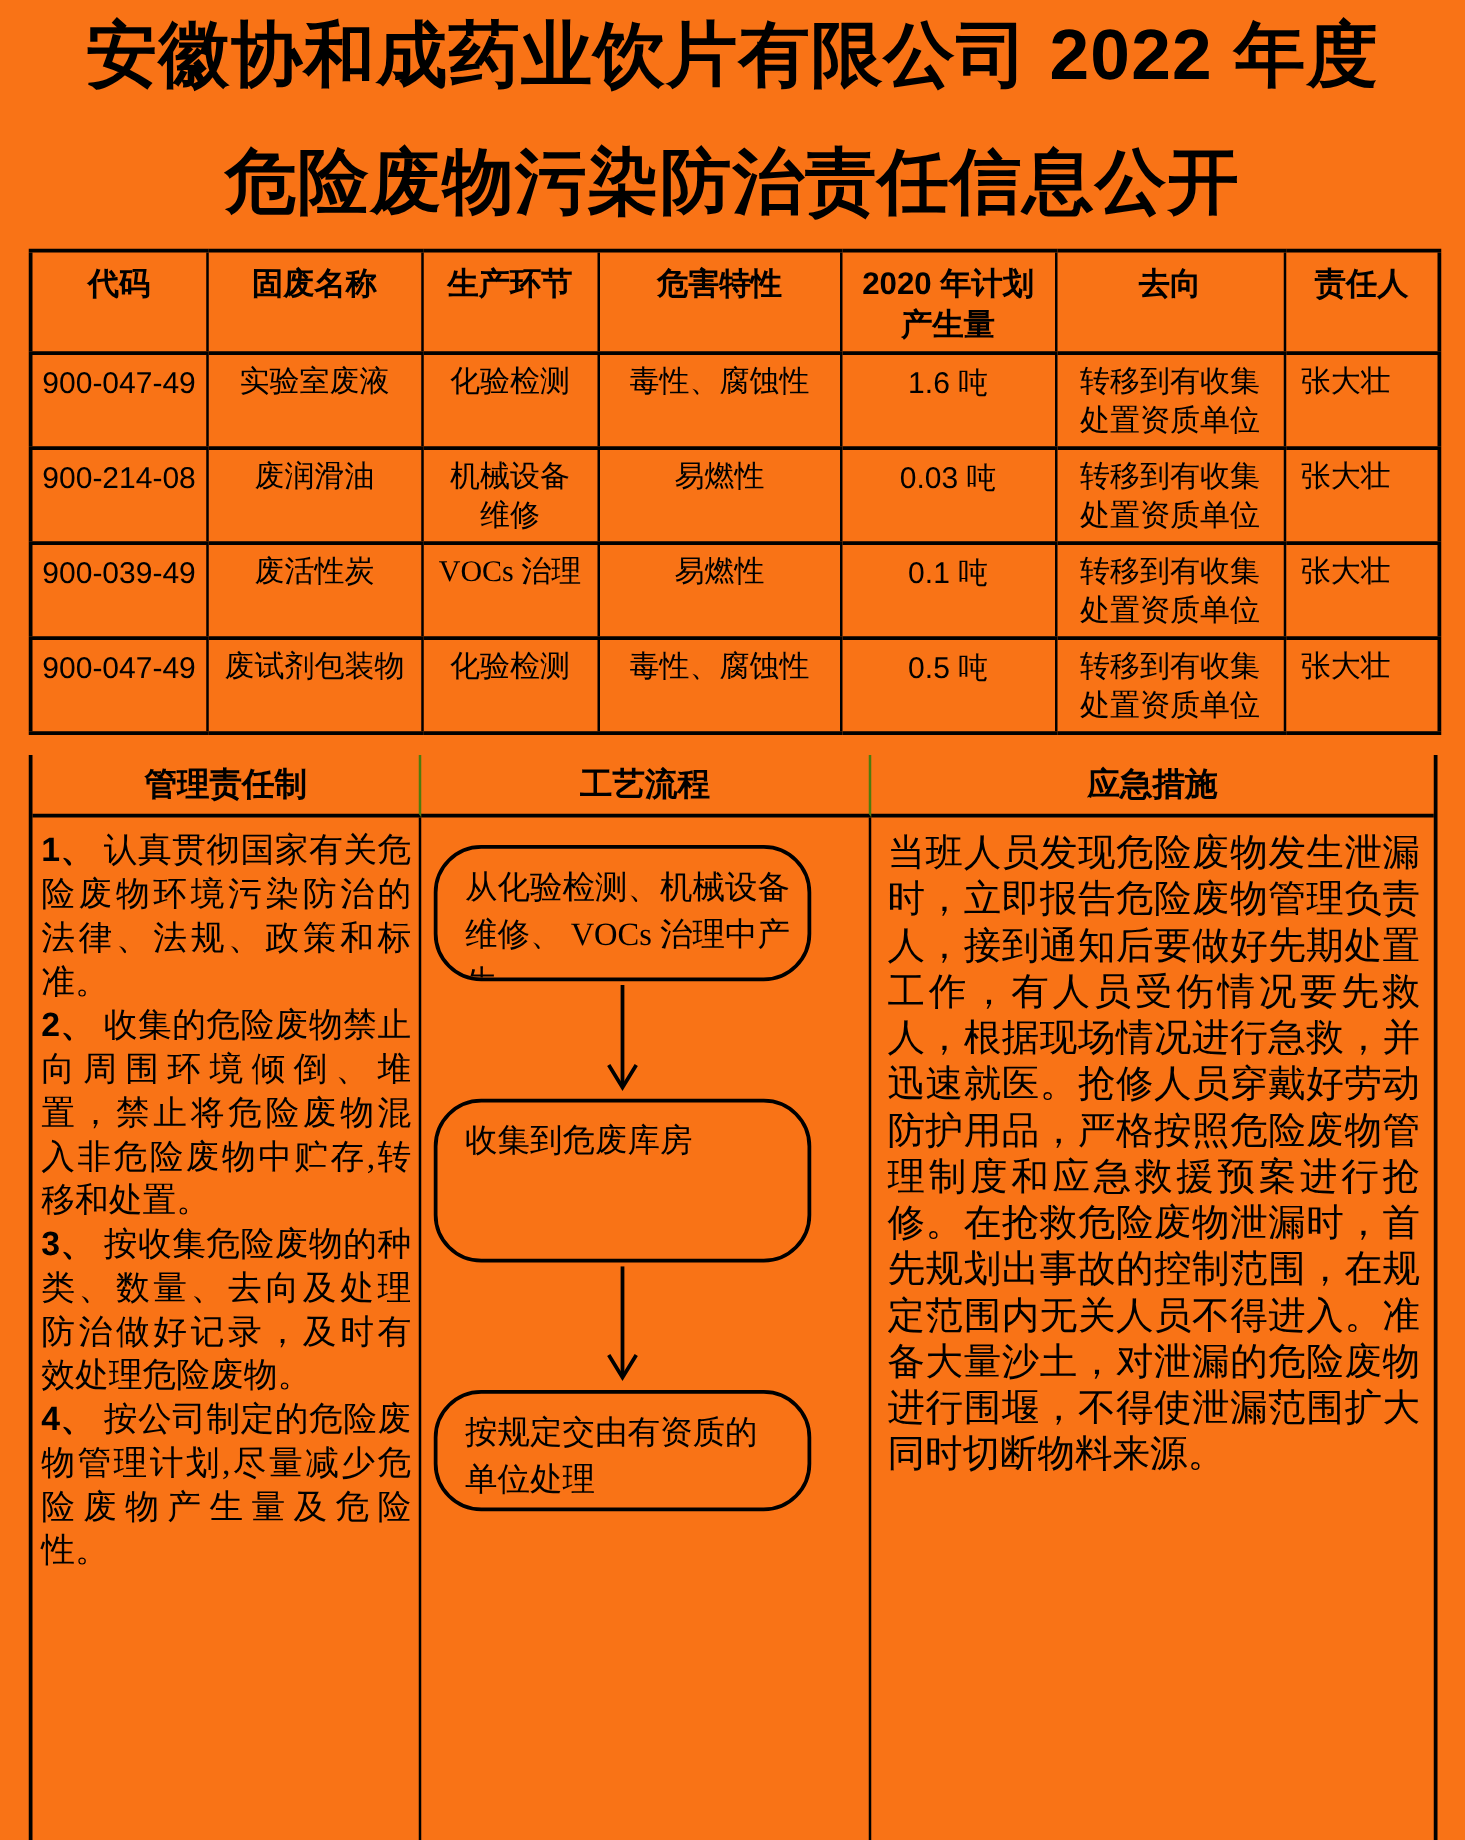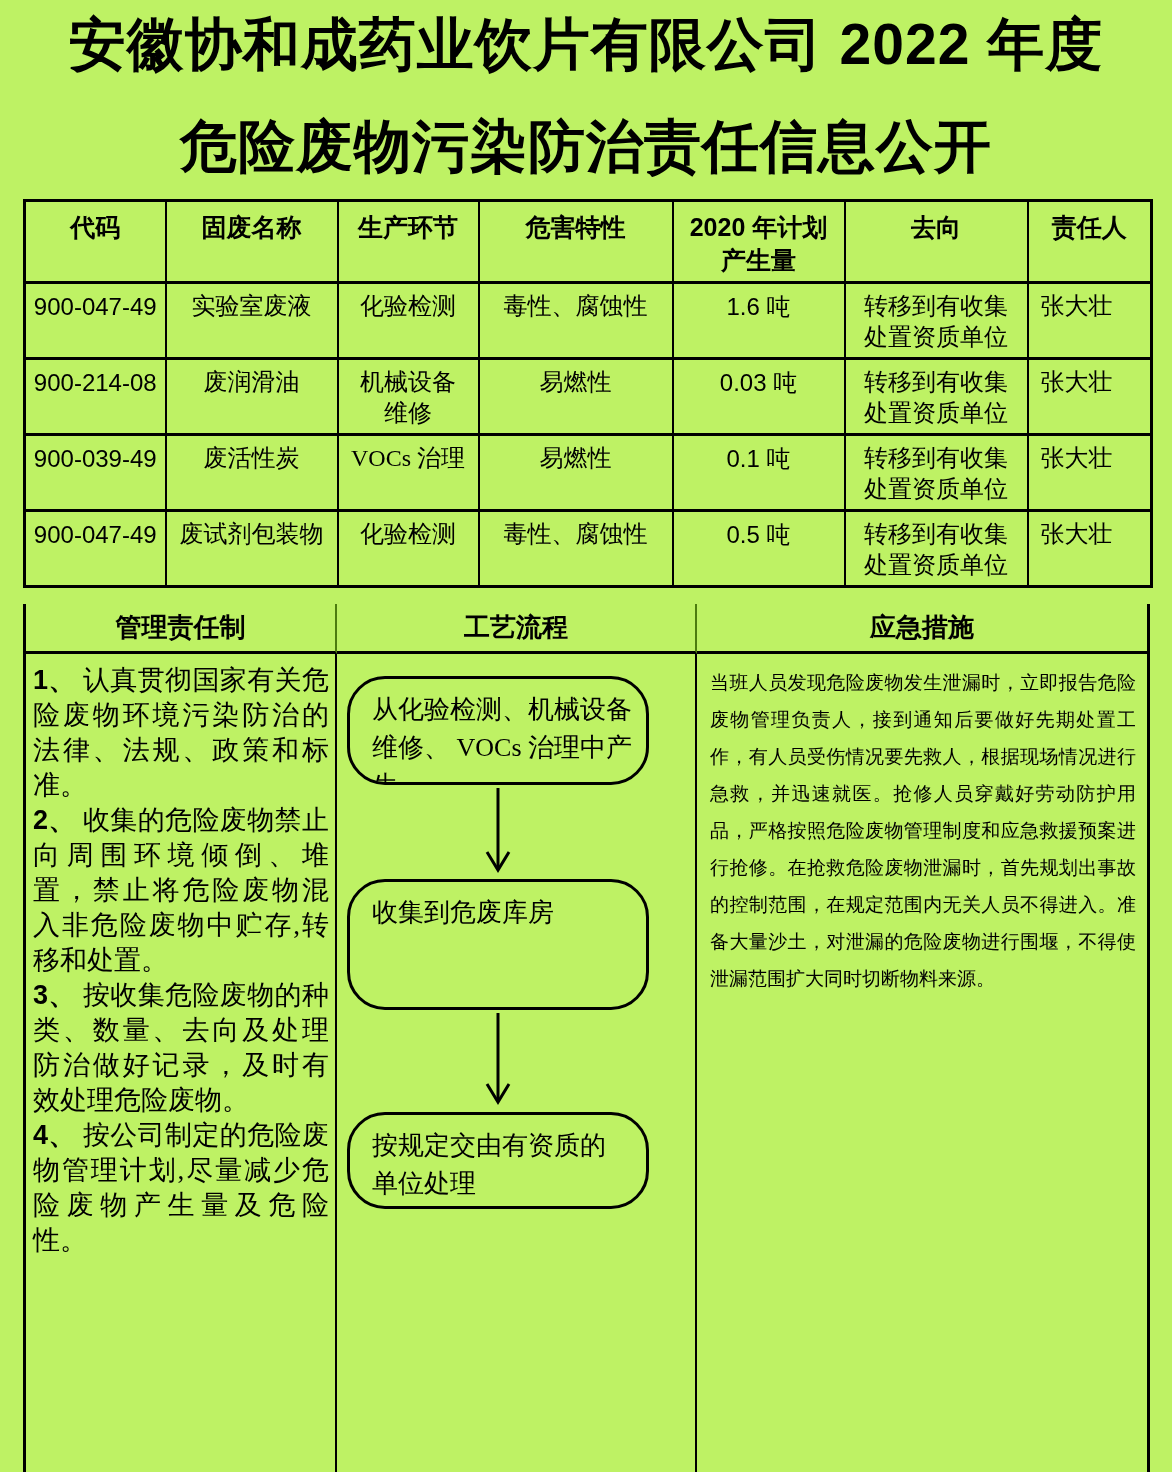--- a/index.html
+++ b/index.html
@@ -1,18 +1,18 @@
 <!DOCTYPE html>
 <html><head>
 <meta charset="utf-8">
 <style>
   * { margin:0; padding:0; box-sizing:border-box; }
   html,body { background:#ffffff; }
   .page {
-    width:1172px; height:1472px; margin:0 auto; background:#bef264; color:#000;
+    width:1172px; height:1472px; margin:0 auto; background:#f97316; color:#000;
     font-family:"Liberation Serif","DejaVu Serif",serif;
     overflow:hidden; position:relative;
   }
   
   .title { text-align:center; font-family:"Liberation Sans","DejaVu Sans",sans-serif; font-weight:bold; }
   .title-line { font-size:57px; line-height:75px; letter-spacing:1px; }
   .title-line1 { padding-top:7px; }
   .title-line2 { margin-top:27px; }
   
   table.doc-table {
@@ -72,21 +72,21 @@
     font-size:26px; line-height:38px; text-align:left;
     padding:12px 8px 0 22px; white-space:pre-line; overflow:hidden;
   }
   .flow-box1 { height:109px; }
   .flow-box2 { height:131px; margin-top:3px; }
   .flow-box3 { height:97px; margin-top:4px; }
   .arrow-icon { display:block; margin:3px 0; }
   
   .em-body { padding:10px 11px 0 13px; }
   .em-text {
-    font-size:19px; line-height:37px;
+    font-size:30px; line-height:37px;
     text-align:justify; text-justify:inter-ideograph;
   }
 </style>
 </head>
 <body>
 
 <div class="page">
 
   <div class="title">
     <div class="title-line title-line1">安徽协和成药业饮片有限公司 2022 年度</div>

